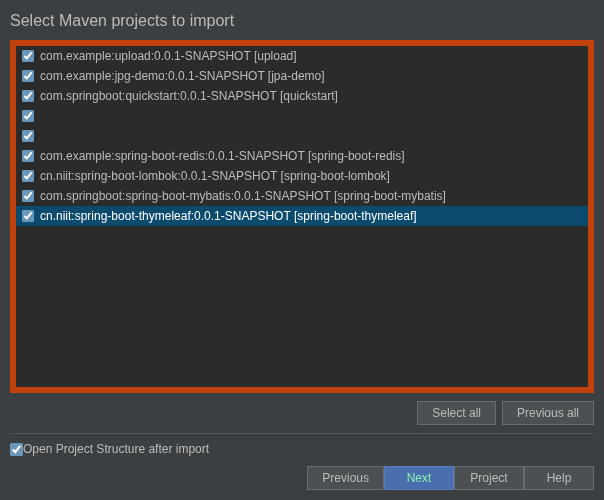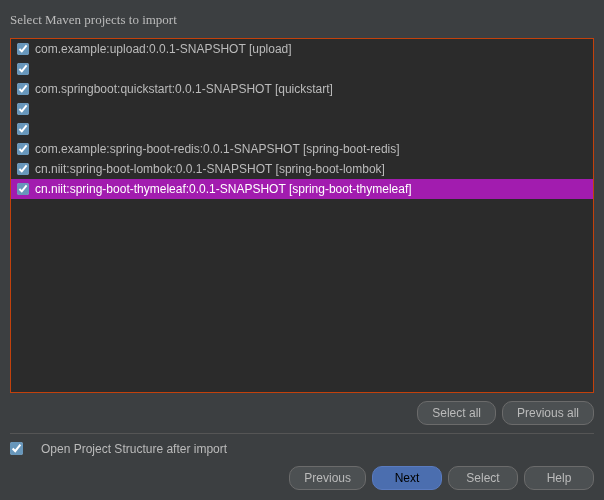--- a/index.html
+++ b/index.html
@@ -22,46 +22,45 @@
       width: 604px;
       height: 500px;
       background-color: #3c3f41;
       display: flex;
       flex-direction: column;
       padding: 10px;
     }
 
     .dialog-title {
       color: #bbbbbb;
-      font-size: 13px;
+      font-size: 16px;
       margin-bottom: 8px;
       padding: 2px 0;
-      font-family: Liberation Serif, serif;
     }
 
     .project-list-container {
       flex: 1;
       background-color: #2b2b2b;
-      border: 1px solid #c2410c;
+      border: 6px solid #c2410c;
       overflow-y: auto;
       margin-bottom: 8px;
     }
 
     .project-item {
       display: flex;
       align-items: center;
       padding: 2px 6px;
       cursor: pointer;
       min-height: 20px;
       color: #bbbbbb;
       font-size: 12px;
     }
 
     .project-item.selected {
-      background-color: #a21caf;
+      background-color: #0c4a6e;
       color: #ffffff;
     }
 
     .project-item input[type="checkbox"] {
       margin-right: 6px;
       width: 12px;
       height: 12px;
       accent-color: #6897bb;
       cursor: pointer;
       flex-shrink: 0;
@@ -78,52 +77,51 @@
       display: flex;
       justify-content: flex-end;
       gap: 6px;
       margin-bottom: 8px;
     }
 
     .btn {
       padding: 4px 14px;
       font-size: 12px;
       border: 1px solid #6b6b6b;
-      border-radius: 10px;
+      border-radius: 0;
       background-color: #4c5052;
       color: #bbbbbb;
       cursor: pointer;
       min-width: 70px;
       text-align: center;
     }
 
     .btn.primary {
       background-color: #4b6eaf;
       border-color: #5a7bbf;
-      color: #000000;
+      color: #86efac;
     }
 
     .open-project-structure {
       display: flex;
-      align-items: flex-start;
-      gap: 18px;
+      align-items: flex-end;
+      gap: 0;
       margin-bottom: 10px;
       color: #bbbbbb;
       font-size: 12px;
     }
 
     .open-project-structure input[type="checkbox"] {
       accent-color: #6897bb;
       cursor: pointer;
     }
 
     .footer-buttons {
       display: flex;
       justify-content: flex-end;
-      gap: 6px;
     }
 
     .divider {
       border: none;
       border-top: 1px solid #555555;
       margin-bottom: 8px;
     }
   </style>
 </head>
 <body>
@@ -132,38 +130,43 @@
   <div class="dialog-title">Select Maven projects to import</div>
 
   <div class="project-list-container">
 
   <div class="project-item">
         <input type="checkbox" checked="" style="">
         <label>com.example:upload:0.0.1-SNAPSHOT [upload]</label>
       </div>
       <div class="project-item">
         <input type="checkbox" checked="" style="">
+        <label>com.example:jpg-demo:0.0.1-SNAPSHOT [jpa-demo]</label>
       </div>
       <div class="project-item">
         <input type="checkbox" checked="" style="">
         <label>com.springboot:quickstart:0.0.1-SNAPSHOT [quickstart]</label>
       </div>
       <div class="project-item">
         <input type="checkbox" checked="" style="">
       </div>
       <div class="project-item">
         <input type="checkbox" checked="" style="">
       </div>
       <div class="project-item">
         <input type="checkbox" checked="" style="">
         <label>com.example:spring-boot-redis:0.0.1-SNAPSHOT [spring-boot-redis]</label>
       </div>
       <div class="project-item">
         <input type="checkbox" checked="" style="">
         <label>cn.niit:spring-boot-lombok:0.0.1-SNAPSHOT [spring-boot-lombok]</label>
+      </div>
+      <div class="project-item">
+        <input type="checkbox" checked="" style="">
+        <label>com.springboot:spring-boot-mybatis:0.0.1-SNAPSHOT [spring-boot-mybatis]</label>
       </div>
       <div class="project-item selected">
         <input type="checkbox" checked="" style="">
         <label>cn.niit:spring-boot-thymeleaf:0.0.1-SNAPSHOT [spring-boot-thymeleaf]</label>
       </div>
     </div>
 
   <div class="select-buttons">
     <button class="btn">Select all</button>
     <button class="btn">Previous all</button>
@@ -172,16 +175,16 @@
   <hr class="divider">
 
   <div class="open-project-structure">
     <input type="checkbox" id="openProjectStructure" checked="" style="">
     <label for="openProjectStructure">Open Project Structure after import</label>
   </div>
 
   <div class="footer-buttons">
     <button class="btn">Previous</button>
     <button class="btn primary">Next</button>
-    <button class="btn">Select</button>
+    <button class="btn">Project</button>
     <button class="btn">Help</button>
   </div>
 </div>
 
 </body></html>

